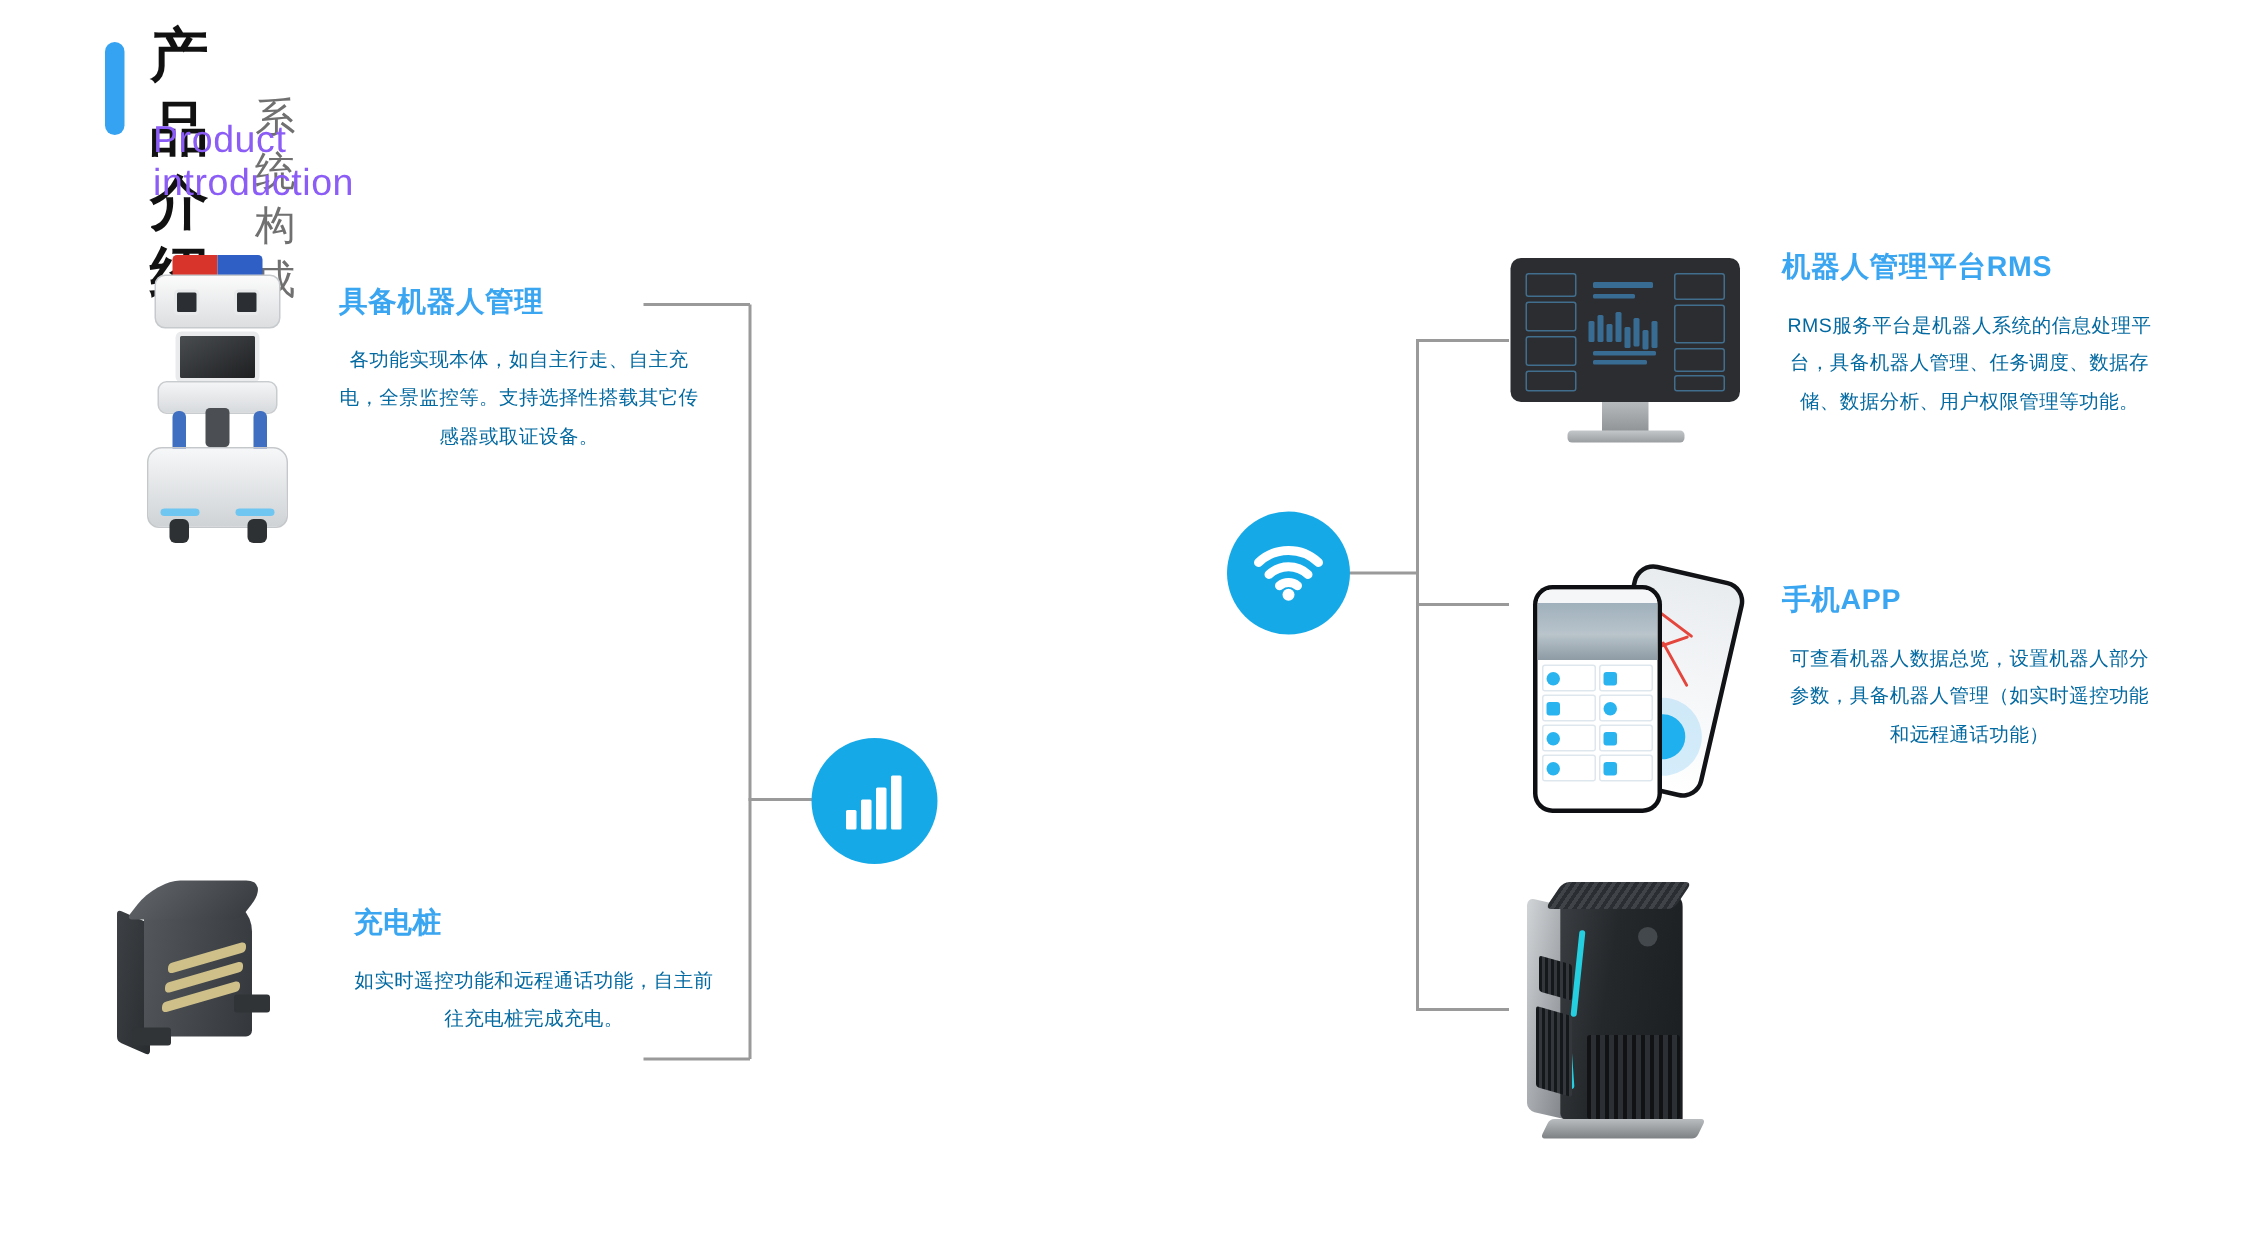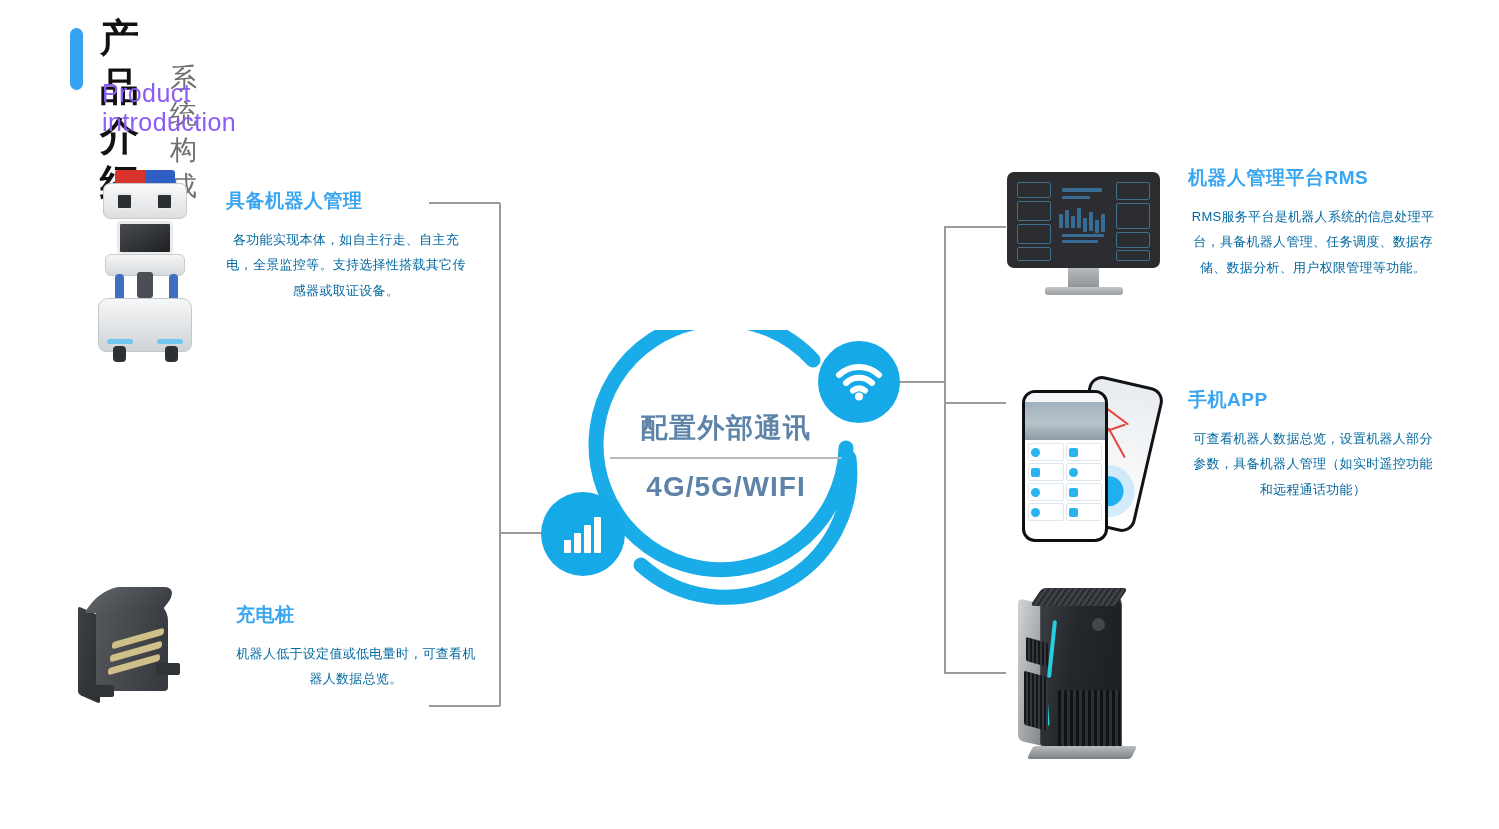--- a/index.html
+++ b/index.html
@@ -269,34 +269,20 @@
   <div class="ln ln-h" style="left:429px; top:202px; width:71px;"></div>
   <div class="ln ln-h" style="left:429px; top:705px; width:71px;"></div>
   <div class="ln ln-h" style="left:499px; top:532px; width:54px;"></div>
 
   <div class="ln ln-v" style="left:944px; top:227px; height:446px;"></div>
   <div class="ln ln-h" style="left:944px; top:226px; width:62px;"></div>
   <div class="ln ln-h" style="left:944px; top:402px; width:62px;"></div>
   <div class="ln ln-h" style="left:944px; top:672px; width:62px;"></div>
   <div class="ln ln-h" style="left:898px; top:381px; width:47px;"></div>
 
-  <div class="ring-wrap">
-    <svg class="ring-svg" width="370" height="280" viewBox="0 0 370 280">
-
-      <path d="M 272 30 A 125 125 0 1 0 305 118" fill="none" stroke="#19ace9" stroke-width="15" stroke-linecap="round"></path>
-
-      <path d="M 308 128 A 125 125 0 0 1 100 235" fill="none" stroke="#19ace9" stroke-width="15" stroke-linecap="round"></path>
-    </svg>
-
-    <div class="center-text">
-      <div class="center-label">配置外部通讯</div>
-      <div class="center-divider"></div>
-      <div class="center-value">4G/5G/WIFI</div>
-    </div>
-  </div>
 
   <div class="badge badge-wifi">
     <svg width="48" height="40" viewBox="0 0 48 40">
       <path d="M4 13 A 29 29 0 0 1 44 13" fill="none" stroke="#ffffff" stroke-width="6" stroke-linecap="round"></path>
       <path d="M11 21 A 19 19 0 0 1 37 21" fill="none" stroke="#ffffff" stroke-width="6" stroke-linecap="round"></path>
       <path d="M18 28.5 A 9.5 9.5 0 0 1 30 28.5" fill="none" stroke="#ffffff" stroke-width="6" stroke-linecap="round"></path>
       <circle cx="24" cy="34.5" r="4" fill="#ffffff"></circle>
     </svg>
   </div>
 
@@ -340,21 +326,21 @@
     <div class="pile-top"></div>
     <div class="pile-rail" style="left:34px; top:50px; width:52px;"></div>
     <div class="pile-rail" style="left:32px; top:63px; width:52px;"></div>
     <div class="pile-rail" style="left:30px; top:76px; width:52px;"></div>
     <div class="pile-foot" style="left:10px; top:100px; width:26px;"></div>
     <div class="pile-foot" style="left:78px; top:78px; width:24px;"></div>
   </div>
 
   <div class="block" style="left:236px; top:602px; width:240px;">
     <div class="block-title">充电桩</div>
-    <div class="block-body">机器人低于设定值或低电量时，可查看机器人数据总览。</div>
+    <div class="block-body">如实时遥控功能和远程通话功能，自主前往充电桩完成充电。</div>
   </div>
 
   <div class="device" style="left:1007px; top:172px; width:155px; height:125px;">
     <div class="mon-bezel">
       <div class="mon-screen">
         <div class="mon-panel" style="left:4px;  top:4px;  width:34px; height:16px;"></div>
         <div class="mon-panel" style="left:4px;  top:23px; width:34px; height:20px;"></div>
         <div class="mon-panel" style="left:4px;  top:46px; width:34px; height:20px;"></div>
         <div class="mon-panel" style="left:4px;  top:69px; width:34px; height:14px;"></div>
         <div class="mon-panel" style="left:103px; top:4px;  width:34px; height:18px;"></div>

